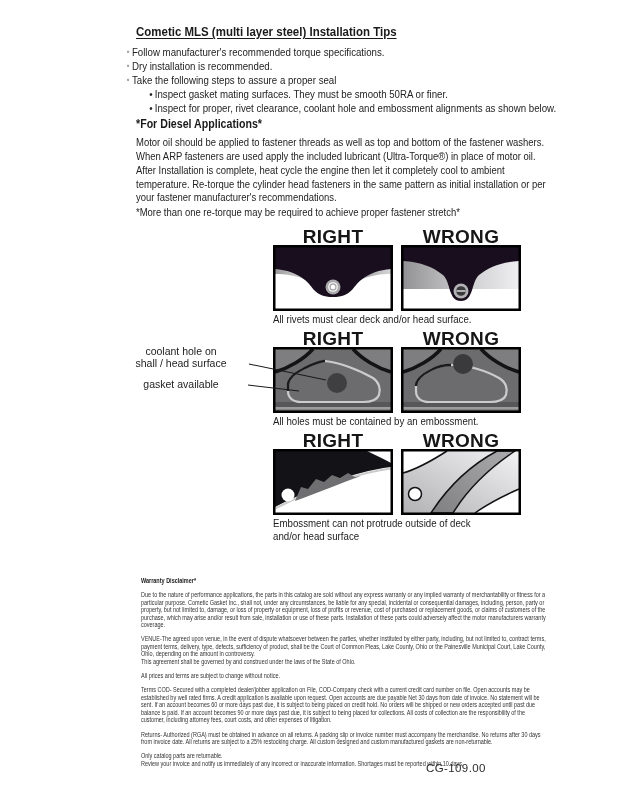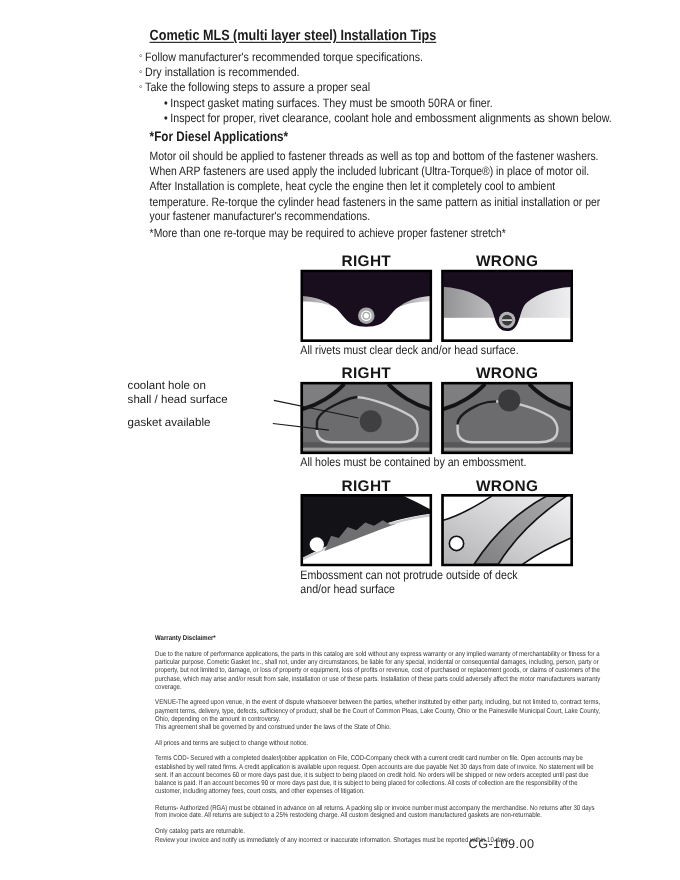--- a/index.html
+++ b/index.html
@@ -14,26 +14,26 @@
   .bullets{font-size:11px;color:#232323;}
   .bl{display:flex;line-height:14px;}
   .bl .mk{width:9px;flex:0 0 9px;text-align:center;}
   .bl.sub{margin-left:26px;}
   .bl .mk.circ{font-size:10px;line-height:14px;}
   .bl .mk.dot{font-size:11px;line-height:14px;}
   .dieselhead{font-size:12.5px;font-weight:bold;white-space:nowrap;color:#1a1a1a;margin:0;}
   .body{font-size:11px;line-height:13.5px;margin:0;color:#232323;}
   .figures{left:237px;top:229px;width:248px;}
   .labelrow{display:flex;gap:8px;height:16px;}
-  .dlabel{width:120px;text-align:center;font-size:14px;font-weight:bold;line-height:16px;
+  .dlabel{width:120px;text-align:center;font-size:19px;font-weight:bold;line-height:16px;
           color:#161616;letter-spacing:.3px;}
   .imgrow{display:flex;gap:8px;height:66px;}
   .imgrow svg{display:block;}
   .caption{font-size:11px;line-height:13px;margin:2px 0 5px 0;color:#1c1c1c;white-space:pre-line;}
-  .sidelabels{left:80px;top:346px;width:130px;text-align:left;font-size:10.5px;line-height:11.5px;
+  .sidelabels{left:80px;top:346px;width:130px;text-align:center;font-size:10.5px;line-height:11.5px;
               color:#1c1c1c;}
   .sidelabels .gap{height:10px;}
   .legal{left:105px;top:577px;width:473px;font-size:6.4px;line-height:7.4px;color:#333;}
   .legal p{margin:0 0 7px 0;white-space:pre-line;}
   .legal .lh{font-weight:bold;margin-bottom:7px;color:#222;}
   .pagenum{left:390px;top:762px;font-size:11.5px;letter-spacing:.4px;color:#2b2b2b;}
   svg .nofill{fill:none;}
 </style>
 </head>
 <body>

